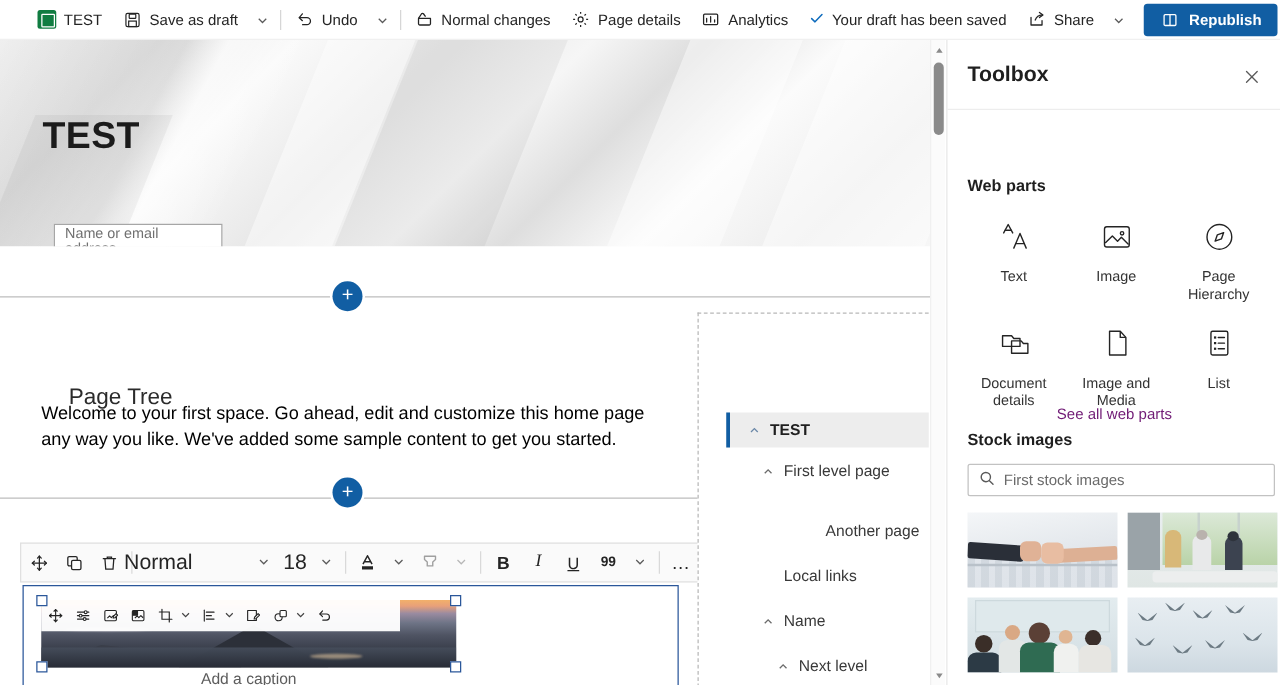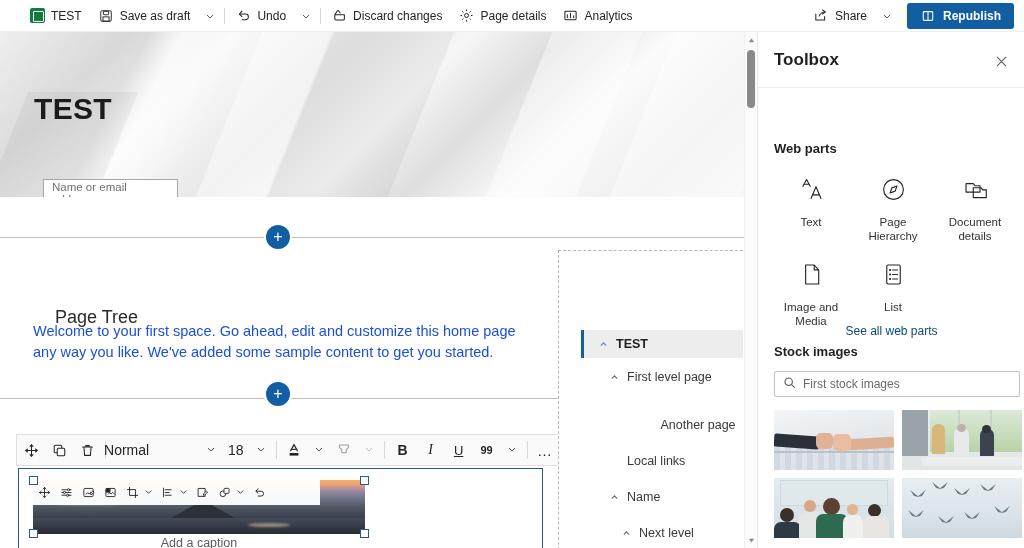--- a/index.html
+++ b/index.html
@@ -87,35 +87,35 @@
     position: absolute; width: 24px; height: 24px; border-radius: 50%;
     background: #115ea3; color: #fff;
     display: flex; align-items: center; justify-content: center;
     font-size: 16px; line-height: 1; cursor: pointer;
     box-shadow: 0 0 0 2px #ffffff;
   }
 
   
   .welcome {
     position: absolute; left: 33px; top: 289px; width: 500px;
-    font-size: 14.5px; line-height: 21px; color: #1d4ed8;
+    font-size: 14.5px; line-height: 21px; color: #000000;
   }
 
   
   .wp-toolbar {
     position: absolute; left: 16px; top: 402px; width: 544px; height: 32px;
     background: #fafafa; border: 1px solid #e0e0e0;
     display: flex; align-items: center;
     font-size: 12.5px; color: #242424;
   }
   .wp-btn { display: flex; align-items: center; justify-content: center; height: 30px; min-width: 28px; padding: 0 5px; cursor: pointer; }
   .wp-btn.wide { padding: 0 8px; }
   .wp-sep { width: 1px; height: 18px; background: #d9d9d9; margin: 0 4px; }
   .wp-caret { font-size: 10px; color: #5a5a5a; padding: 0 6px; cursor: pointer; }
-  .wp-label { font-size: 14px; }
+  .wp-label { font-size: 17px; }
   .wp-dim { opacity: 0.42; }
 
   .wp-selected {
     position: absolute; left: 18px; top: 436px; width: 525px; height: 110px;
     border: 1px solid #2b579a; background: #ffffff;
   }
   .imgframe { position: absolute; left: 33px; top: 448px; width: 332px; height: 54px; }
   .imgpic {
     position: absolute; inset: 0;
     background:
@@ -185,21 +185,21 @@
   .tbx-title { position: absolute; left: 16px; top: 18px; font-size: 17px; font-weight: bold; color: #1f1f1f; }
   .tbx-close { position: absolute; right: 12px; top: 18px; width: 22px; height: 22px; display: flex; align-items: center; justify-content: center; font-size: 14px; color: #5a5a5a; cursor: pointer; }
   .tbx-section-title { position: absolute; left: 16px; font-size: 13px; font-weight: bold; color: #1f1f1f; }
   .wpgrid { position: absolute; left: 12px; top: 134px; width: 248px; display: flex; flex-wrap: wrap; }
   .wpcell {
     width: 82px; display: flex; flex-direction: column; align-items: center;
     padding: 6px 2px 8px; cursor: pointer;
   }
   .wpcell .wpicon { height: 34px; display: flex; align-items: center; justify-content: center; color: #242424; }
   .wpcell .wptext { margin-top: 9px; font-size: 11.5px; color: #333333; text-align: center; line-height: 14px; }
-  .seeall { position: absolute; left: 0; top: 292px; width: 267px; text-align: center; font-size: 12px; color: #0c4a6e; cursor: pointer; }
+  .seeall { position: absolute; left: 0; top: 292px; width: 267px; text-align: center; font-size: 12px; color: #701a75; cursor: pointer; }
   .searchbox {
     position: absolute; left: 774px; top: 371px; width: 246px; height: 26px;
     border: 1px solid #c2c2c2; border-radius: 2px; background: #fff;
     display: flex; align-items: center; padding: 0 8px; gap: 7px;
     font-size: 12px; color: #6a6a6a;
   }
   .thumbs { position: absolute; left: 774px; top: 410px; width: 248px; display: flex; flex-wrap: wrap; gap: 8px; }
   .thumb { width: 120px; height: 60px; overflow: hidden; position: relative; cursor: pointer; }
 
   
@@ -285,21 +285,21 @@
         </span>
       </div>
       <div class="tb-sep"></div>
       <div class="tb-item">
         <span class="tb-icon">
           <svg width="15" height="15" viewBox="0 0 16 16" fill="none" stroke="#242424" stroke-width="1.1" stroke-linejoin="round">
             <path d="M3 7.2 5.6 3.2a1 1 0 0 1 1.6 0L9 5.6"></path>
             <path d="M3 7.2h10.2v4.6a1 1 0 0 1-1 1H4a1 1 0 0 1-1-1z"></path>
           </svg>
         </span>
-        <span>Discard changes</span>
+        <span>Normal changes</span>
       </div>
       <div class="tb-item">
         <span class="tb-icon">
           <svg width="15" height="15" viewBox="0 0 16 16" fill="none" stroke="#242424" stroke-width="1.05">
             <circle cx="8" cy="8" r="2.1"></circle>
             <path d="M8 1.6v1.7M8 12.7v1.7M1.6 8h1.7M12.7 8h1.7M3.5 3.5l1.2 1.2M11.3 11.3l1.2 1.2M12.5 3.5l-1.2 1.2M4.7 11.3l-1.2 1.2"></path>
           </svg>
         </span>
         <span>Page details</span>
       </div>
@@ -308,20 +308,28 @@
           <svg width="15" height="15" viewBox="0 0 16 16" fill="none" stroke="#242424" stroke-width="1.1">
             <rect x="2" y="3.5" width="12" height="9" rx="1"></rect>
             <path d="M4.6 10.3V7.2M8 10.3V5.6M11.4 10.3V8.4" stroke-linecap="round"></path>
           </svg>
         </span>
         <span>Analytics</span>
       </div>
     </div>
 
     <div class="tb-right">
+      <div class="tb-item">
+        <span class="check">
+          <svg width="13" height="13" viewBox="0 0 14 14" fill="none" stroke="#0f6cbd" stroke-width="1.3" stroke-linecap="round" stroke-linejoin="round">
+              <path d="M2.5 7.4 5.4 10.2 11.4 3.9"></path>
+            </svg>
+        </span>
+        <span class="saved-text">Your draft has been saved</span>
+      </div>
       <div class="tb-item">
         <span class="tb-icon">
           <svg width="15" height="15" viewBox="0 0 16 16" fill="none" stroke="#242424" stroke-width="1.1" stroke-linecap="round" stroke-linejoin="round">
             <path d="M3 6.4v6.4h9.4V9"></path>
             <path d="M6.6 8.6C7.8 5.4 10 4.4 12.6 4.2"></path>
             <path d="M10.2 2.1 13.2 4.2l-3 2.2"></path>
           </svg>
         </span>
         <span>Share</span>
       </div>
@@ -622,20 +630,30 @@
       <div class="wpcell">
         <span class="wpicon">
           <svg width="27" height="27" viewBox="0 0 30 30" fill="none" stroke="#242424" stroke-width="1.25" stroke-linecap="round" stroke-linejoin="round">
             <path d="M5.5 11.5 9.5 4l4 7.5"></path>
               <path d="M6.9 9.1h5.2"></path>
             <path d="M14.5 25 20 12l5.5 13"></path>
               <path d="M16.4 21h7.2"></path>
           </svg>
         </span>
         <span class="wptext">Text</span>
+      </div>
+      <div class="wpcell">
+        <span class="wpicon">
+          <svg width="27" height="27" viewBox="0 0 30 30" fill="none" stroke="#242424" stroke-width="1.25" stroke-linejoin="round">
+            <rect x="4" y="6" width="22" height="18" rx="2"></rect>
+            <circle cx="19.6" cy="11.8" r="1.5"></circle>
+            <path d="M4.6 20.5 11 14.2l4.6 4.6 3.4-3.4 6.4 6.4"></path>
+          </svg>
+        </span>
+        <span class="wptext">Image</span>
       </div>
       <div class="wpcell">
         <span class="wpicon">
           <svg width="27" height="27" viewBox="0 0 30 30" fill="none" stroke="#242424" stroke-width="1.25" stroke-linecap="round">
             <circle cx="15" cy="15" r="11"></circle>
             <path d="M18.8 11.2 13.2 13.2 11.2 18.8 16.8 16.8z" stroke-linejoin="round"></path>
           </svg>
         </span>
         <span class="wptext">Page Hierarchy</span>
       </div>

